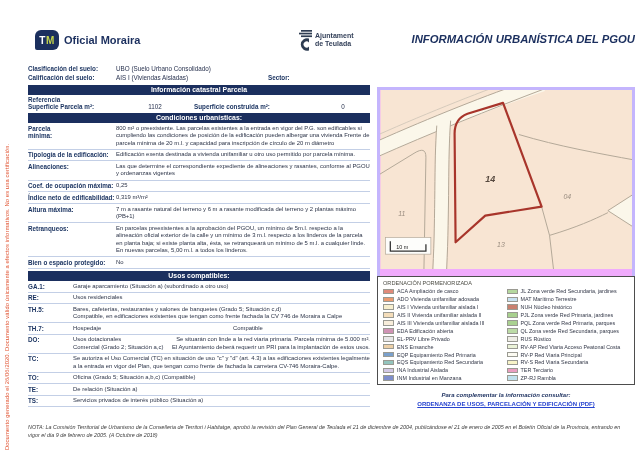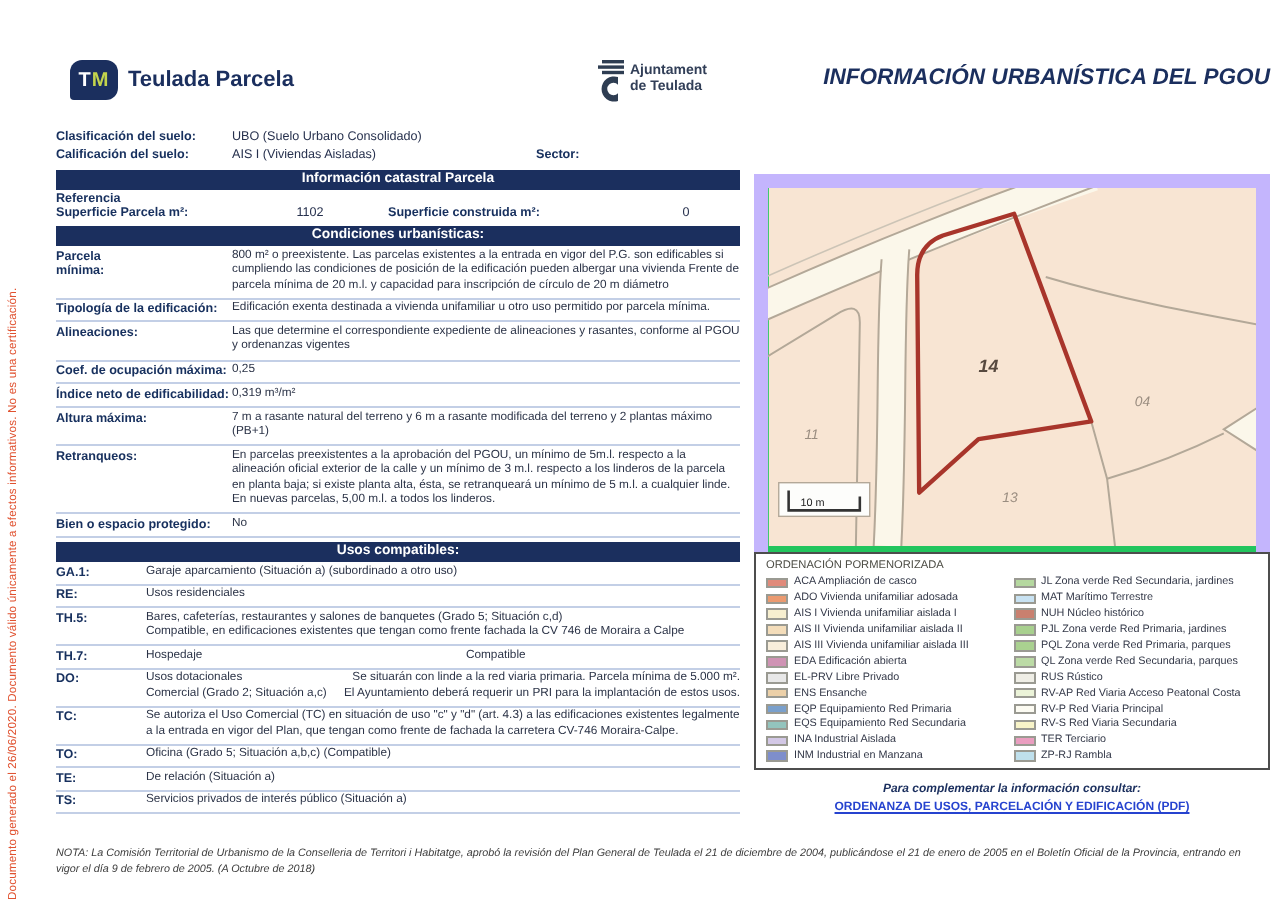--- a/index.html
+++ b/index.html
@@ -49,21 +49,21 @@
   .tval { flex:1; font-size:5.9px; color:#2b3347; line-height:1.27; white-space:pre-line; }
   .urow { display:flex; border-bottom:1px solid #c3cfe6; padding:1.5px 0; }
   .ucode { width:45px; flex:none; font-weight:bold; font-size:6.3px; color:#17305e; }
   .uval { flex:1; font-size:5.9px; color:#2b3347; line-height:1.27; }
   .split { display:flex; }
   .split .t1 { width:160px; flex:none; }
   .pair { display:flex; }
   .pair .pl { flex:none; }
   .pair .pr { flex:1; text-align:right; }
   
-  .map-box { position:absolute; left:377px; top:87px; width:258px; height:208px; border:7px solid #c4b5fd; background:#22c55e; overflow:hidden; }
+  .map-box { position:absolute; left:377px; top:87px; width:258px; height:208px; border:3px solid #c4b5fd; background:#f0abfc; overflow:hidden; }
   .map-box svg { display:block; }
   .legend-box { position:absolute; left:377px; top:276px; width:258px; height:109px; border:1px solid #4d4d4d; background:#fff; padding:3px 4px 2px 5px; }
   .lg-title { font-size:5.6px; color:#4c4c44; margin-bottom:1.5px; }
   .lg-cols { display:flex; }
   .lg-col { width:50%; }
   .lg-row { display:flex; align-items:center; height:7.9px; }
   .sw { width:11px; height:5.5px; border:1px solid #9a9a92; margin-right:3px; flex:none; }
   .lg-t { font-size:5.4px; color:#333848; white-space:nowrap; }
   .consult { position:absolute; left:377px; top:392px; width:258px; text-align:center; font-size:6px; font-style:italic; font-weight:bold; color:#1b2f5e; }
   .pdf-link { position:absolute; left:377px; top:401px; width:258px; text-align:center; font-size:6px; font-weight:bold; color:#2643cf; text-decoration:underline; cursor:pointer; }
@@ -74,21 +74,21 @@
 
 <div class="page">
 
   <div class="side-text">Documento generado el 26/06/2020. Documento válido únicamente a efectos informativos. No es una certificación.</div>
 
   <div class="logo-tm">
     <div class="tm-badge">
       <span class="t">T</span>
         <span class="m">M</span>
     </div>
-    <div class="tm-name">Teulada Parcela</div>
+    <div class="tm-name">Oficial Moraira</div>
   </div>
 
   <div class="logo-aj">
     <span>
       <svg width="16" height="22" viewBox="0 0 16 22">
         <rect x="5" y="1" width="11" height="1.7" fill="#2e3d52"></rect>
         <rect x="3" y="3.7" width="13" height="1.7" fill="#2e3d52"></rect>
         <rect x="5" y="6.4" width="11" height="1.7" fill="#2e3d52"></rect>
         <path d="M 13,9.5 A 6.3,6.3 0 1 0 13,21.5 L 13,17.6 A 3.1,3.1 0 1 1 13,13.4 Z" fill="#2e3d52"></path>
       </svg>

